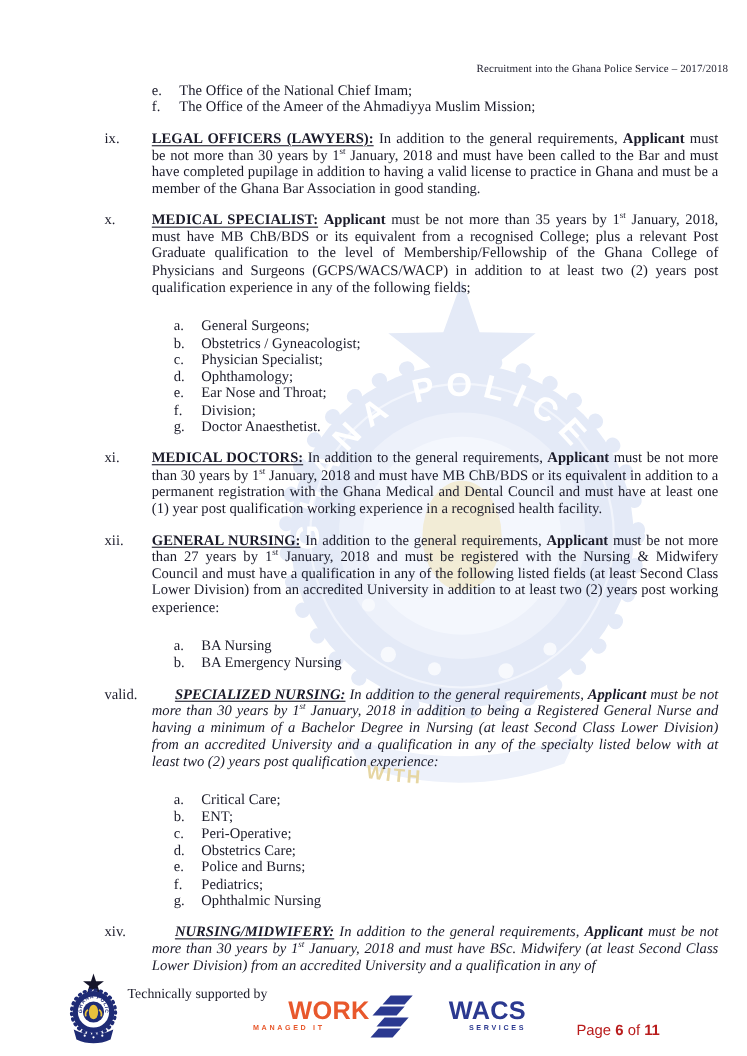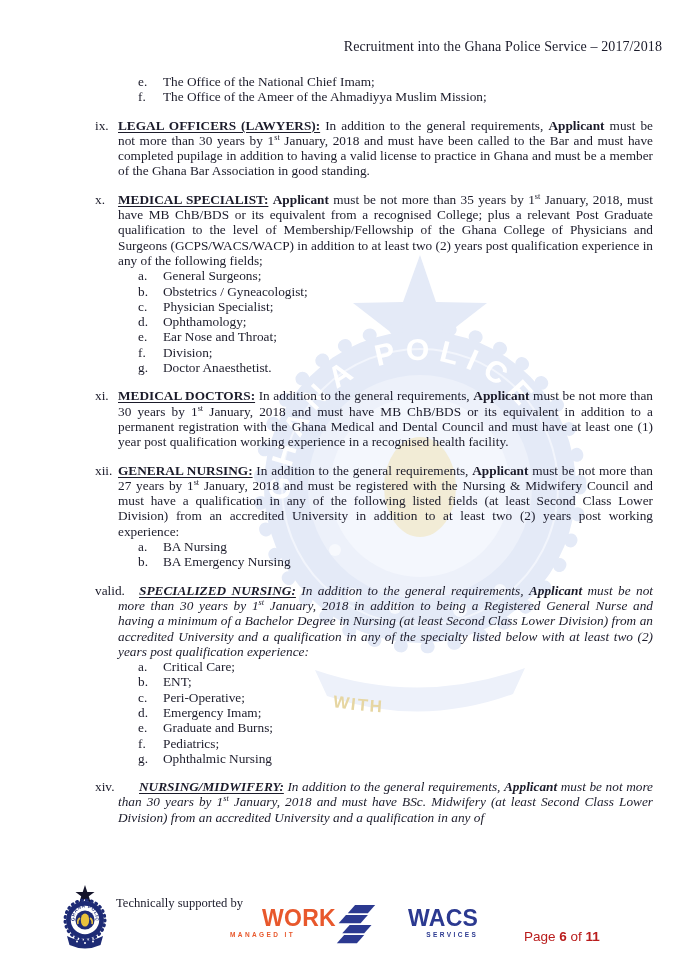--- a/index.html
+++ b/index.html
@@ -14,33 +14,33 @@
   }
   html,body{margin:0;padding:0;}
   body{
     width:679px;height:960px;position:relative;overflow:hidden;
     background:#ffffff;
     font-family:"Liberation Serif",serif;
     color:var(--text);
   }
   .watermark{position:absolute;left:245px;top:250px;width:350px;height:480px;z-index:0;}
   .header-line{
-    position:absolute;top:39px;right:17px;z-index:2;
-    font-size:14px;letter-spacing:0.1px;
+    position:absolute;top:57px;right:17px;z-index:2;
+    font-size:10px;letter-spacing:0.1px;
   }
   .content{
     position:absolute;left:95px;top:74px;width:558px;z-index:2;
     font-size:13.3px;line-height:15.3px;
   }
   .b{font-weight:bold;margin-top:20px;}
   .u{text-decoration:underline;text-decoration-thickness:1.3px;text-underline-offset:2px;}
   sup{font-size:62%;line-height:0;vertical-align:super;}
   .intro-list{margin-left:43px;margin-bottom:13px;}
   .sub-item{display:grid;grid-template-columns:25px 1fr;}
-  .section{display:grid;grid-template-columns:23px 1fr;margin-bottom:13px;}
+  .section{display:grid;grid-template-columns:23px 1fr;margin-bottom:13px;gap:20px;}
   .num{grid-column:1;white-space:nowrap;}
   .para{grid-column:2;margin:0;text-align:justify;}
   .para.indent{text-indent:21px;font-style:italic;}
   .sub-list{grid-column:2;margin-left:20px;}
   
   .police-badge{position:absolute;left:58px;top:884px;width:54px;height:70px;z-index:2;}
   .supported{position:absolute;left:116px;top:896px;z-index:2;font-size:12.6px;}
   .worksmart{position:absolute;left:230px;top:906px;z-index:2;display:flex;align-items:flex-start;
     font-family:"Liberation Sans",sans-serif;}
   .ws-col{display:flex;flex-direction:column;}
@@ -165,25 +165,25 @@
           <div class="sub-item">
             <span class="sub-label">b.</span>
             <span class="sub-text">ENT;</span>
           </div>
           <div class="sub-item">
             <span class="sub-label">c.</span>
             <span class="sub-text">Peri-Operative;</span>
           </div>
           <div class="sub-item">
             <span class="sub-label">d.</span>
-            <span class="sub-text">Emergency Imam;</span>
+            <span class="sub-text">Obstetrics Care;</span>
           </div>
           <div class="sub-item">
             <span class="sub-label">e.</span>
-            <span class="sub-text">Graduate and Burns;</span>
+            <span class="sub-text">Police and Burns;</span>
           </div>
           <div class="sub-item">
             <span class="sub-label">f.</span>
             <span class="sub-text">Pediatrics;</span>
           </div>
           <div class="sub-item">
             <span class="sub-label">g.</span>
             <span class="sub-text">Ophthalmic Nursing</span>
           </div>
         </div>

